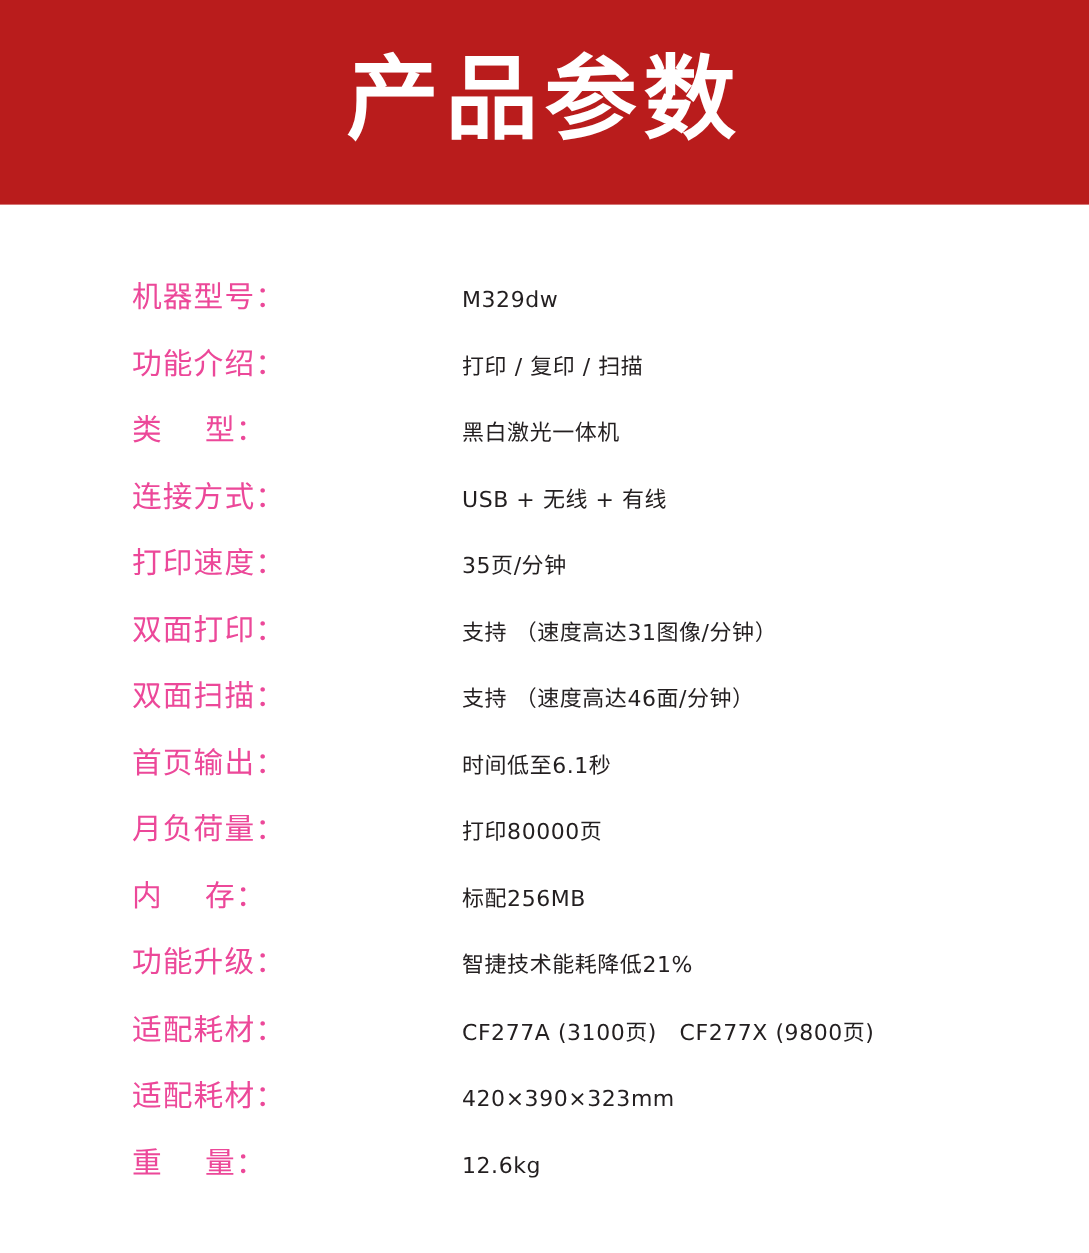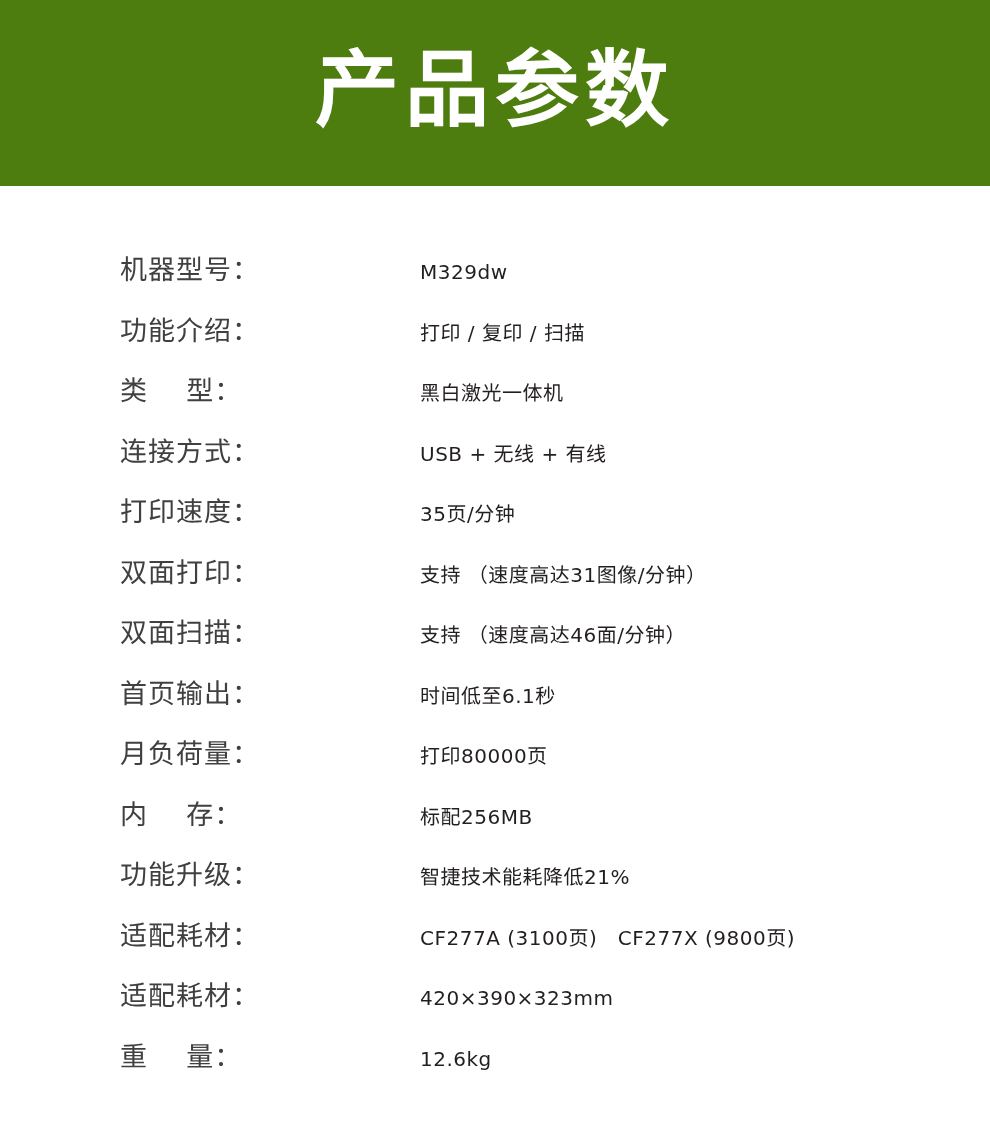--- a/index.html
+++ b/index.html
@@ -16,21 +16,21 @@
   }
   .page {
     position: relative;
     width: 990px;
     height: 1139px;
     box-sizing: border-box;
   }
   .banner {
     width: 100%;
     height: 186px;
-    background: #4d7c0f;
+    background: #b91c1c;
     display: flex;
     align-items: center;
     justify-content: center;
     box-sizing: border-box;
   }
   .banner-title {
     color: #ffffff;
     font-size: 84px;
     font-weight: bold;
     letter-spacing: 6px;
@@ -49,21 +49,21 @@
     display: flex;
     align-items: baseline;
     height: 60.5px;
     padding-left: 120px;
     box-sizing: border-box;
   }
   .spec-label {
     width: 300px;
     flex: 0 0 300px;
     font-size: 27px;
-    color: #404040;
+    color: #ec4899;
     letter-spacing: 1px;
     white-space: pre;
     font-family: "DejaVu Sans", "Liberation Sans", sans-serif;
   }
   .spec-value {
     font-size: 20px;
     color: #231f20;
     letter-spacing: 0.5px;
     white-space: pre;
     font-family: "DejaVu Sans", "Liberation Sans", sans-serif;

